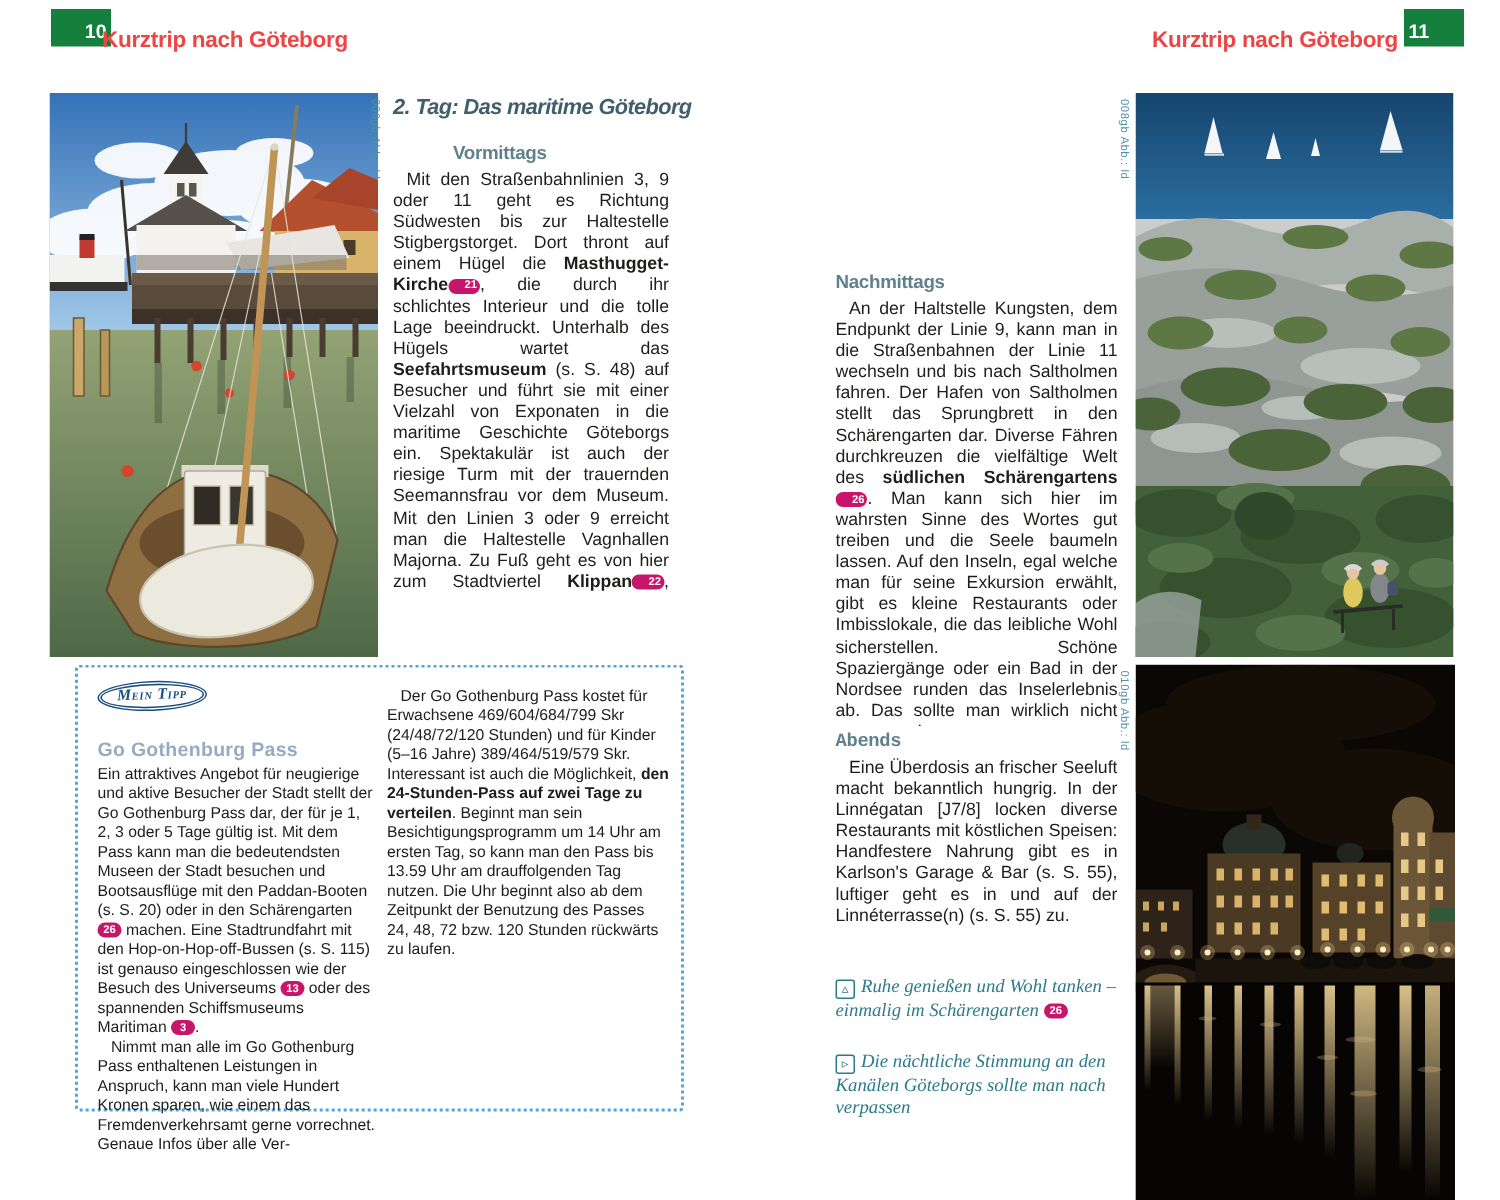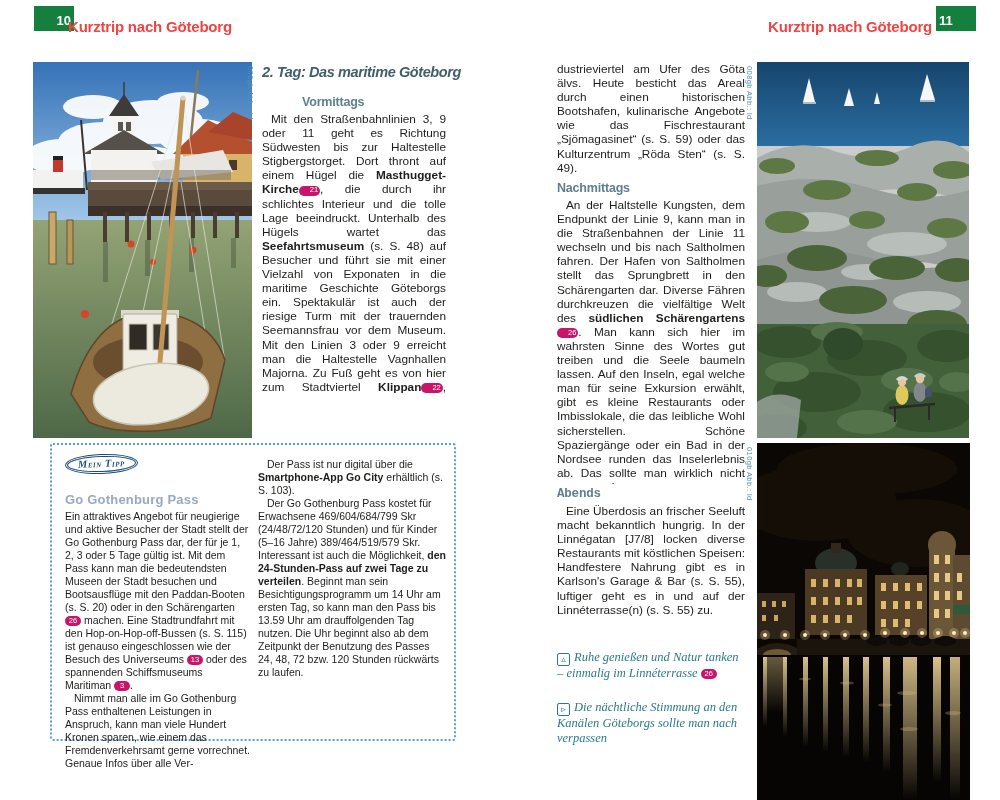--- a/index.html
+++ b/index.html
@@ -61,21 +61,21 @@
 
   
   #rp-cont{left:557px;top:62px;width:188px;}
   #rp-nach-h{left:557px;top:181px;}
   #rp-nach-p{left:557px;top:198px;width:188px;height:286px;overflow:hidden;}
   #rp-abends-h{left:557px;top:487px;font-family:Liberation Mono, monospace;}
   #rp-abends-p{left:557px;top:504px;width:188px;height:140px;overflow:hidden;}
 
   .b{font-weight:bold;}
   .nbadge{display:inline-flex;align-items:center;justify-content:center;background:#c8156c;color:#fff;
-          min-width:12px;height:10px;border-radius:6px;font-size:7.5px;font-weight:normal;
+          min-width:12px;height:10px;border-radius:6px;font-size:7.5px;font-weight:bold;
           font-family:"Liberation Sans",sans-serif;font-style:normal;padding:0 2px;
           vertical-align:1px;letter-spacing:0;}
 </style>
 </head>
 <body>
 
 <div class="page">
 
   <div class="hdr-num" id="hdr-num-left">10</div>
   <div class="hdr-title" id="hdr-title-left">Kurztrip nach Göteborg</div>
@@ -176,33 +176,31 @@
 
 
   <div id="tipbox">
     <div class="tip-col" id="tip-col1">
       <div class="tip-badge">Mein Tipp</div>
       <div class="tip-head">Go Gothenburg Pass</div>
       <p class="tip-p"><span>Ein attraktives Angebot für neugierige und aktive Besucher der Stadt stellt der Go Gothenburg Pass dar, der für je 1, 2, 3 oder 5 Tage gültig ist. Mit dem Pass kann man die bedeutendsten Museen der Stadt besuchen und Bootsausflüge mit den Paddan-Booten (s. S. 20) oder in den Schärengarten </span><span class="nbadge">26</span><span> machen. Eine Stadtrundfahrt mit den Hop-on-Hop-off-Bussen (s. S. 115) ist genauso eingeschlossen wie der Besuch des Universeums </span><span class="nbadge">13</span><span> oder des spannenden Schiffsmuseums Maritiman </span><span class="nbadge">3</span><span>.</span></p>
       <p class="tip-p ind"><span>Nimmt man alle im Go Gothenburg Pass enthaltenen Leistungen in Anspruch, kann man viele Hundert Kronen sparen, wie einem das Fremdenverkehrsamt gerne vorrechnet. Genaue Infos über alle Ver-</span></p>
     </div>
     <div class="tip-col" id="tip-col2">
-      <p class="tip-p ind"><span>Der Pass ist nur digital über die </span><span class="b">Smartphone-App Go City</span><span> erhältlich (s. S. 103).</span></p>
       <p class="tip-p ind"><span>Der Go Gothenburg Pass kostet für Erwachsene 469/604/684/799 Skr (24/48/72/120 Stunden) und für Kinder (5–16 Jahre) 389/464/519/579 Skr. Interessant ist auch die Möglichkeit, </span><span class="b">den 24-Stunden-Pass auf zwei Tage zu verteilen</span><span>. Beginnt man sein Besichtigungsprogramm um 14 Uhr am ersten Tag, so kann man den Pass bis 13.59 Uhr am drauffolgenden Tag nutzen. Die Uhr beginnt also ab dem Zeitpunkt der Benutzung des Passes 24, 48, 72 bzw. 120 Stunden rückwärts zu laufen.</span></p>
     </div>
   </div>
 
-  <p class="body" id="rp-cont"><span>dustrieviertel am Ufer des Göta älvs. Heute besticht das Areal durch einen historischen Bootshafen, kulinarische Angebote wie das Fischrestaurant „Sjömagasinet“ (s. S. 59) oder das Kulturzentrum „Röda Sten“ (s. S. 49).</span></p>
   <div class="h2" id="rp-nach-h">Nachmittags</div>
   <p class="body ind" id="rp-nach-p"><span>An der Haltstelle Kungsten, dem Endpunkt der Linie 9, kann man in die Straßenbahnen der Linie 11 wechseln und bis nach Saltholmen fahren. Der Hafen von Saltholmen stellt das Sprungbrett in den Schärengarten dar. Diverse Fähren durchkreuzen die vielfältige Welt des </span><span class="b">südlichen Schärengartens</span><span class="nbadge">26</span><span>. Man kann sich hier im wahrsten Sinne des Wortes gut treiben und die Seele baumeln lassen. Auf den Inseln, egal welche man für seine Exkursion erwählt, gibt es kleine Restaurants oder Imbisslokale, die das leibliche Wohl sicherstellen. Schöne Spaziergänge oder ein Bad in der Nordsee runden das Inselerlebnis ab. Das sollte man wirklich nicht verpassen!</span></p>
   <div class="h2" id="rp-abends-h">Abends</div>
   <p class="body ind" id="rp-abends-p"><span>Eine Überdosis an frischer Seeluft macht bekanntlich hungrig. In der Linnégatan [J7/8] locken diverse Restaurants mit köstlichen Speisen: Handfestere Nahrung gibt es in Karlson's Garage &amp; Bar (s. S. 55), luftiger geht es in und auf der Linnéterrasse(n) (s. S. 55) zu.</span></p>
 
   <div class="caption" id="caption2">
-    <span class="cap-icon">▵</span><span><span>Ruhe genießen und Natur tanken – einmalig im Linnéterrasse </span><span class="nbadge">26</span></span>
+    <span class="cap-icon">▵</span><span><span>Ruhe genießen und Wohl tanken – einmalig im Schärengarten </span><span class="nbadge">26</span></span>
   </div>
   <div class="caption" id="caption3">
     <span class="cap-icon">▹</span><span><span>Die nächtliche Stimmung an den Kanälen Göteborgs sollte man nach verpassen</span></span>
   </div>
 
   <div class="photo" id="photo2">
     <svg width="212" height="376" viewBox="0 0 212 376">
       <defs>
         <linearGradient id="sea" x1="0" y1="0" x2="0" y2="1">
           <stop offset="0" stop-color="#16456d"></stop>

